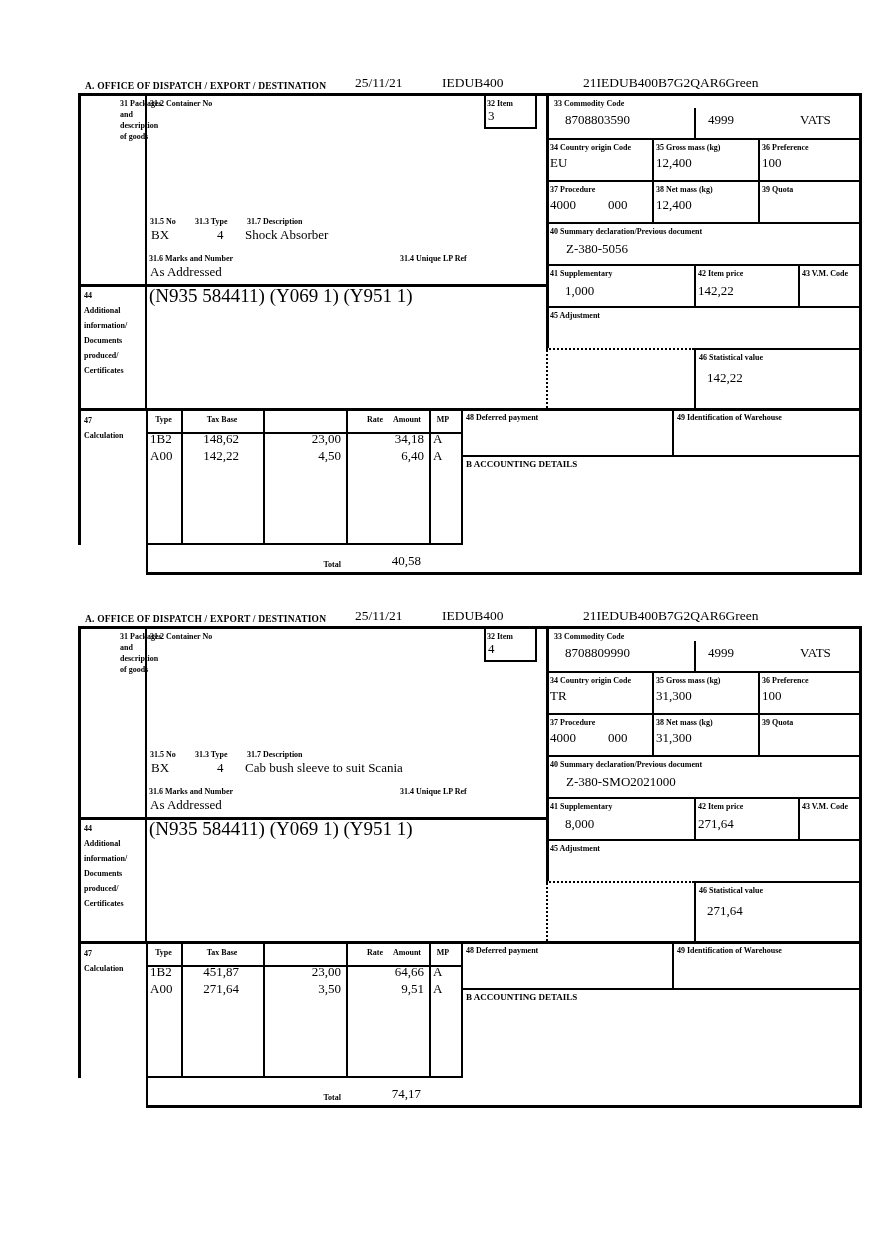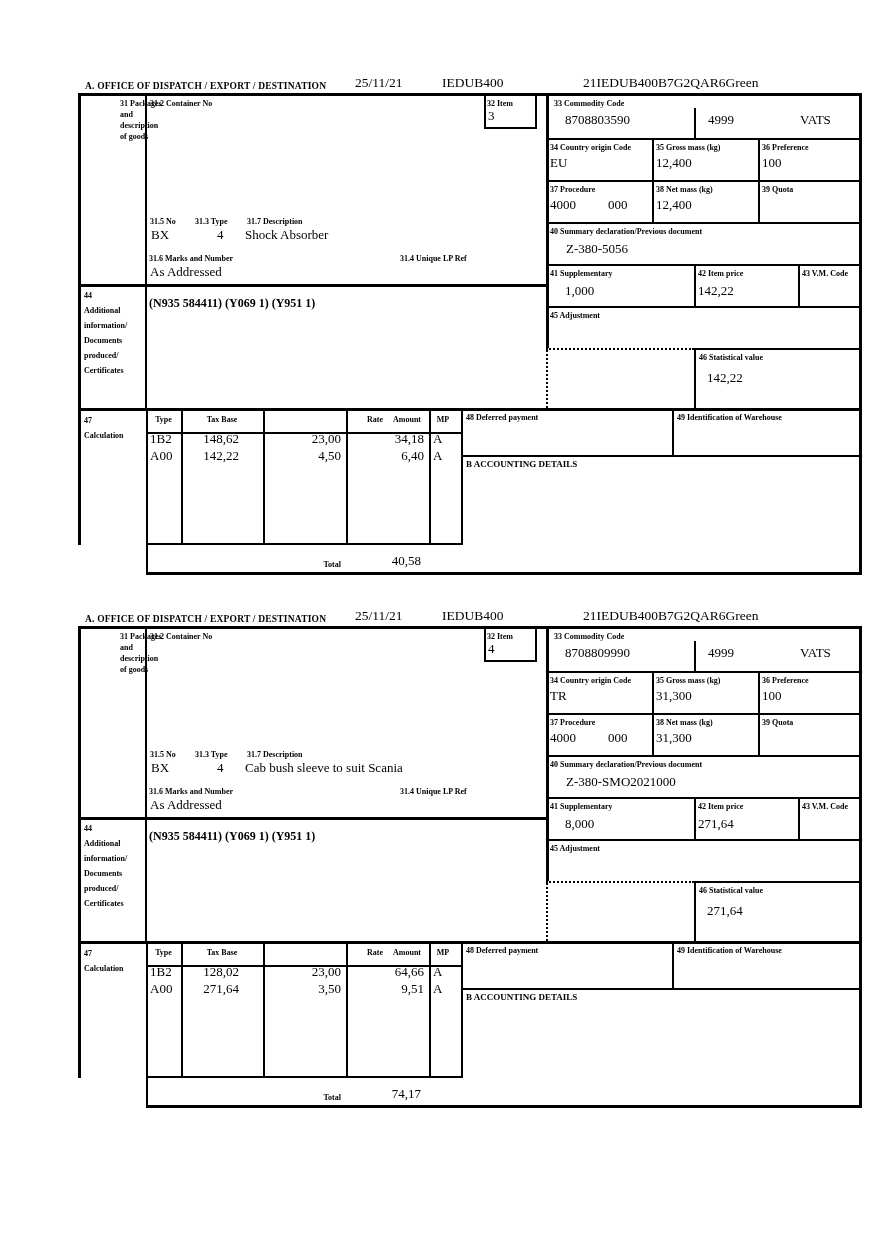--- a/index.html
+++ b/index.html
@@ -86,21 +86,21 @@
   .t-315{left:72px;top:124px;}
   .t-313{left:117px;top:124px;}
   .t-317{left:169px;top:124px;}
   .v-pkno{left:73px;top:134px;}
   .v-pktype{left:139px;top:134px;}
   .v-desc{left:167px;top:134px;}
   .t-316{left:71px;top:161px;}
   .v-marks{left:72px;top:171px;}
   .t-314{left:322px;top:161px;}
   .t-44{left:6px;top:195px;line-height:15px;}
-  .v-docs{left:71px;top:203px;font-size:12px;font-weight:bold;}
+  .v-docs{left:71px;top:195px;font-size:19px;}
   .t-47{left:6px;top:320px;line-height:15px;}
   .th{top:322px;}
   .th-type{left:68px;width:35px;text-align:center;}
   .th-base{left:103px;width:82px;text-align:center;}
   .th-rate{left:185px;width:76px;text-align:right;padding-left:44px;}
   .th-amt{left:268px;width:75px;text-align:right;}
   .th-mp{left:351px;width:28px;text-align:center;}
   .r0{top:338px;}
   .r1{top:355px;}
   .c-type{left:72px;}
@@ -329,21 +329,21 @@
 Certificates</div>
     <div class="vl v-docs">(N935 584411) (Y069 1) (Y951 1)</div>
     <div class="lb t-47">47
 Calculation</div>
     <div class="lb th th-type">Type</div>
     <div class="lb th th-base">Tax Base</div>
     <div class="lb th th-rate">Rate</div>
     <div class="lb th th-amt">Amount</div>
     <div class="lb th th-mp">MP</div>
     <div class="vl r0 c-type">1B2</div>
-    <div class="vl r0 c-base">128,02</div>
+    <div class="vl r0 c-base">451,87</div>
     <div class="vl r0 c-rate">23,00</div>
     <div class="vl r0 c-amt">64,66</div>
     <div class="vl r0 c-mp">A</div>
     <div class="vl r1 c-type">A00</div>
     <div class="vl r1 c-base">271,64</div>
     <div class="vl r1 c-rate">3,50</div>
     <div class="vl r1 c-amt">9,51</div>
     <div class="vl r1 c-mp">A</div>
     <div class="lb t-48">48 Deferred payment</div>
     <div class="lb t-49">49 Identification of Warehouse</div>

